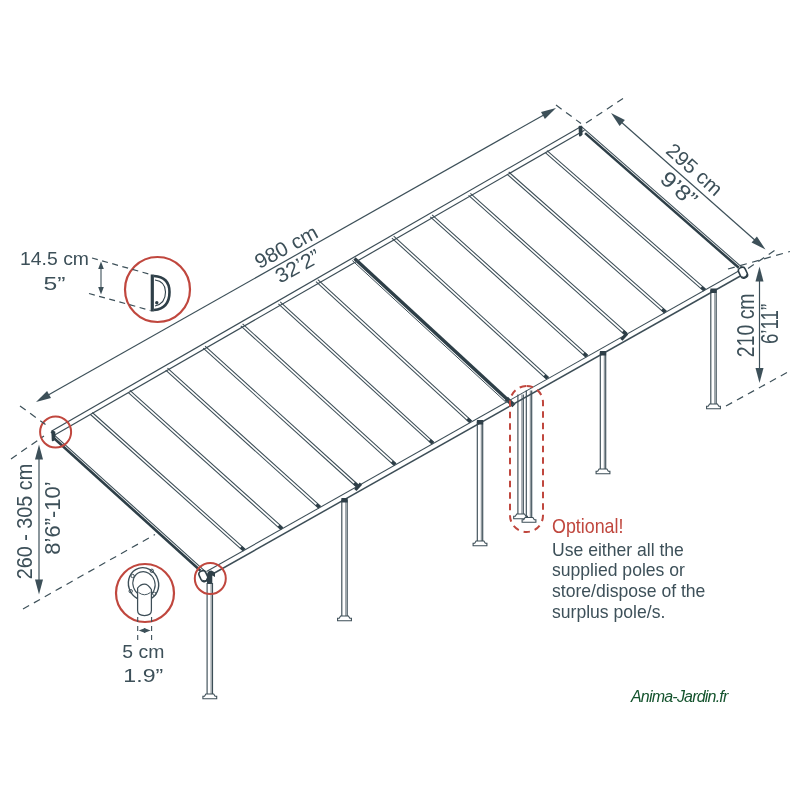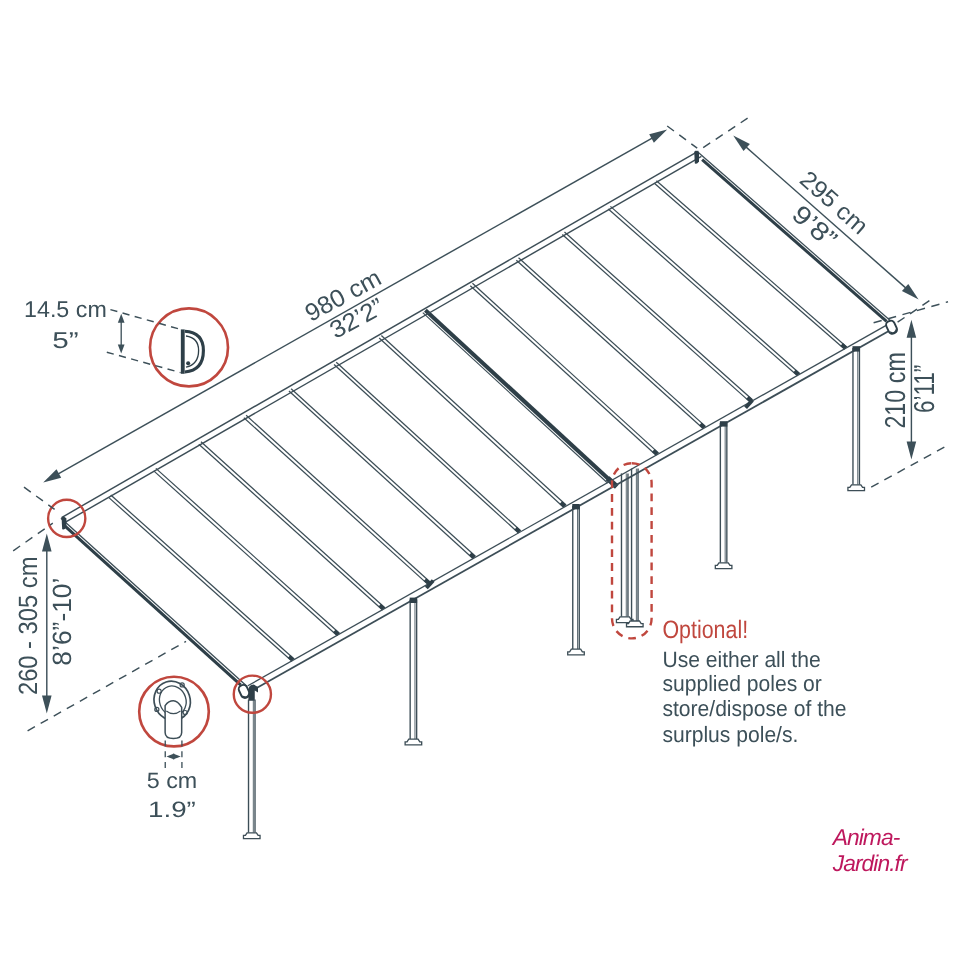--- a/index.html
+++ b/index.html
@@ -1,21 +1,21 @@
 <!DOCTYPE html>
 <html><head><meta charset="utf-8">
 <style>
   html,body { margin:0; padding:0; background:#ffffff; width:800px; height:800px; overflow:hidden; }
   #stage { position:relative; width:800px; height:800px; font-family:"Liberation Sans",sans-serif; }
   svg { position:absolute; left:0; top:0; font-family:"Liberation Sans",sans-serif; }
   #opt-title { position:absolute; left:552px; top:514px; color:#c0473e; font-size:21px;
     transform:scaleX(0.85); transform-origin:left top; }
   #opt-body { position:absolute; left:552px; top:539.5px; color:#3d5059; font-size:18.5px;
     line-height:20.9px; transform:scaleX(0.95); transform-origin:left top; }
-  #wm { position:absolute; left:694px; top:688px; color:#be185d; font-size:19px;
+  #wm { position:absolute; left:631px; top:688px; color:#14532d; font-size:16px;
     font-style:italic; letter-spacing:-0.8px; }
 </style></head>
 <body>
 <div id="stage">
 <svg width="800" height="800" viewBox="0 0 800 800">
 <line x1="92.3" y1="412.5" x2="245.1" y2="549.1" stroke="#3d4e57" stroke-width="1.05" stroke-linecap="butt"></line>
 <line x1="90.5" y1="414.5" x2="243.4" y2="551.1" stroke="#3d4e57" stroke-width="1.05" stroke-linecap="butt"></line>
 <line x1="240.9" y1="547.1" x2="244.2" y2="550.1" stroke="#2e3f48" stroke-width="3.2" stroke-linecap="butt"></line>
 <line x1="129.9" y1="390.3" x2="282.9" y2="527.7" stroke="#3d4e57" stroke-width="1.05" stroke-linecap="butt"></line>
 <line x1="128.1" y1="392.4" x2="281.1" y2="529.8" stroke="#3d4e57" stroke-width="1.05" stroke-linecap="butt"></line>

